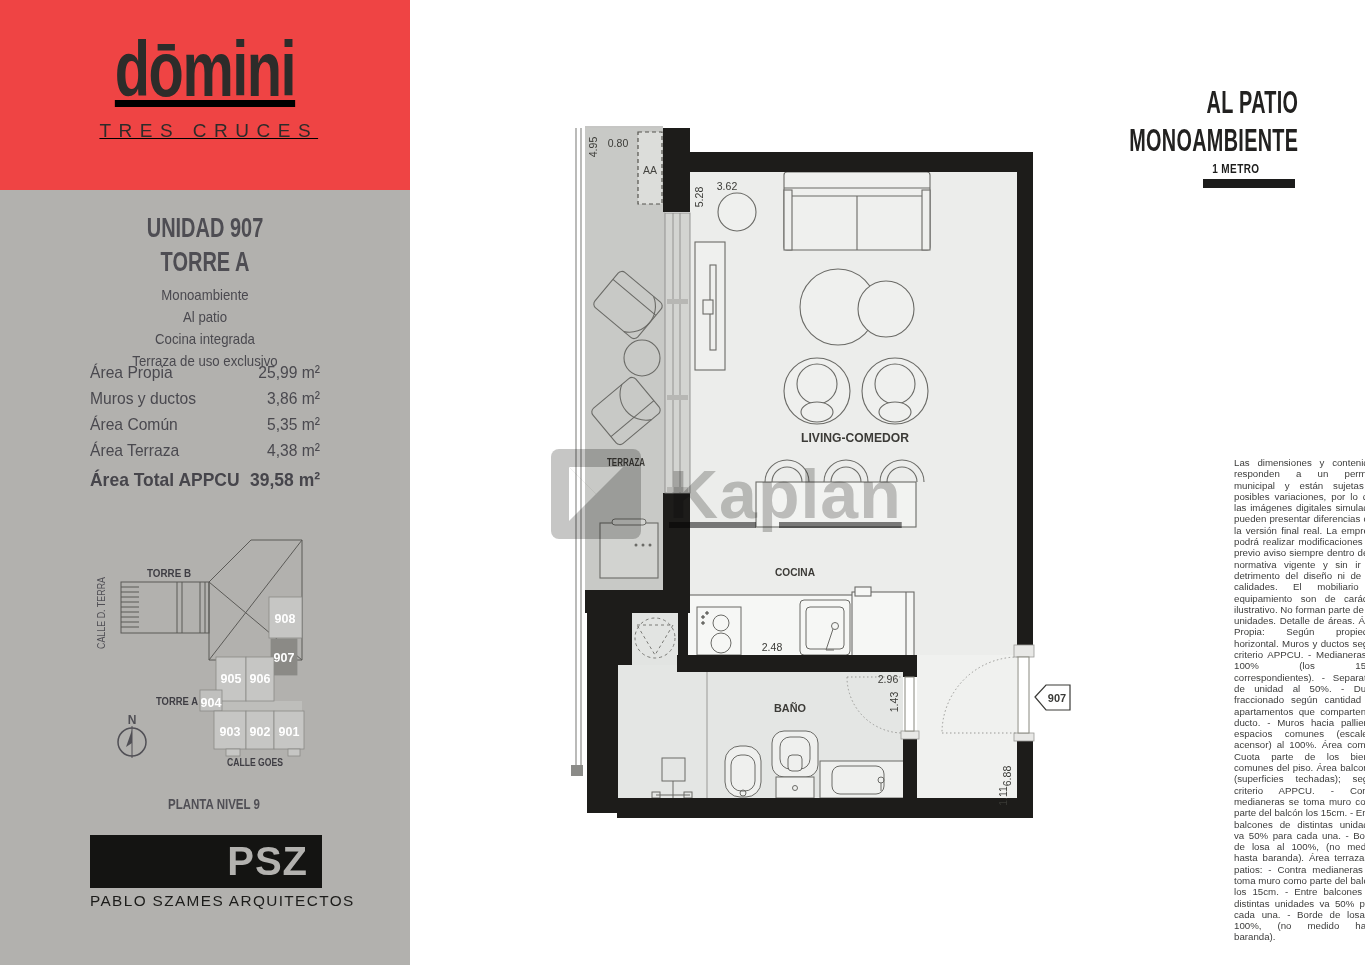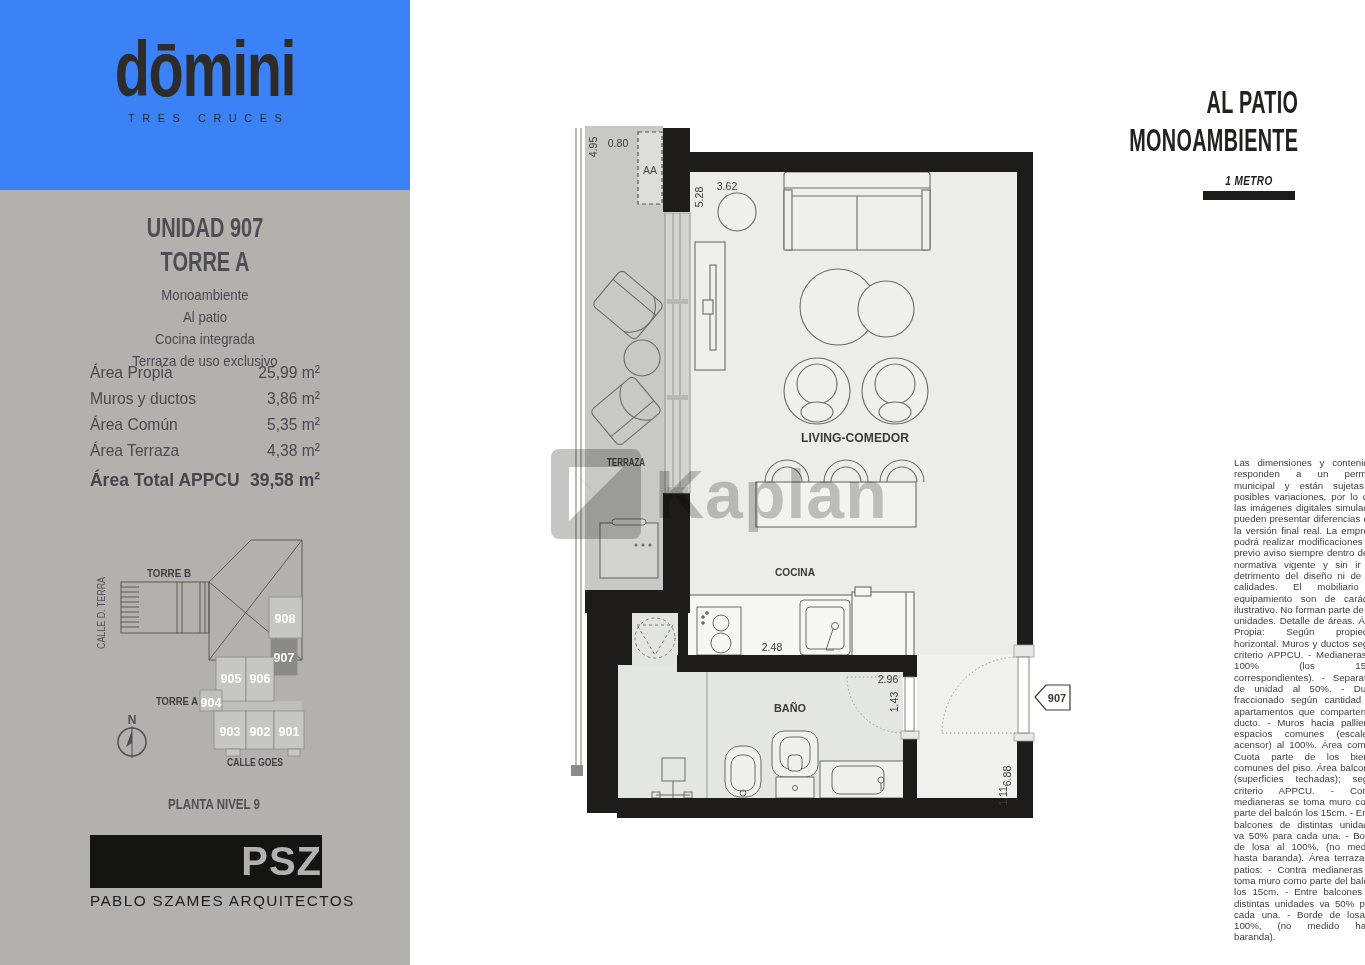--- a/index.html
+++ b/index.html
@@ -1,43 +1,43 @@
 <!DOCTYPE html>
 <html><head>
 <meta charset="utf-8">
 <style>
   * { margin:0; padding:0; box-sizing:border-box; }
   html,body { width:1365px; height:965px; background:#ffffff; font-family:"Liberation Sans", sans-serif; overflow:hidden; }
   .abs { position:absolute; }
 
   
   #sidebar { left:0; top:0; width:410px; height:965px; background:#b2b1ae; }
-  #logo-block { left:0; top:0; width:410px; height:190px; background:#3b82f6; text-align:center; }
+  #logo-block { left:0; top:0; width:410px; height:190px; background:#ef4444; text-align:center;text-decoration:underline; }
   .brand { margin-top:30px; font-size:78px; font-weight:bold; color:#2d2c2a; letter-spacing:-2px; transform:scaleX(0.74); transform-origin:center; line-height:1.0; }
-  .brand-sub { font-size:11px; letter-spacing:7.5px; color:#2d2c2a; margin-top:4px; text-indent:7.5px; }
+  .brand-sub { font-size:19px; letter-spacing:7.5px; color:#2d2c2a; margin-top:12px; text-indent:7.5px; }
   .unit-title { width:410px; text-align:center; font-size:27px; font-weight:bold; color:#4e4d53; transform:scaleX(0.74); transform-origin:center; }
   .feature { width:410px; text-align:center; font-size:15px; color:#4a494f; transform:scaleX(0.88); transform-origin:center; }
   #areas { left:90px; top:363px; width:230px; color:#4a494f; }
   .area-row { display:flex; justify-content:space-between; font-size:17px; height:26px; transform:scaleX(0.92); transform-origin:left; width:250px; }
   .area-row .val { text-align:right; }
   .area-total { display:flex; justify-content:space-between; font-size:19px; font-weight:bold; margin-top:2px; transform:scaleX(0.92); transform-origin:left; width:250px; color:#46454b; }
   #psz-block { left:90px; top:835px; width:232px; }
-  #psz-box { background:#141412; height:53px; text-align:right; line-height:53px; font-size:40px; font-weight:bold; color:#b3b2af; letter-spacing:1px; }
+  #psz-box { background:#141412; height:53px; text-align:right; line-height:53px; padding-right:14px; font-size:40px; font-weight:bold; color:#b3b2af; letter-spacing:1px; }
   #psz-name { margin-top:4px; font-size:15.5px; color:#1c1c1a; letter-spacing:1.4px; white-space:nowrap; transform:scaleX(0.99); transform-origin:left; }
 
   
   #title-block { right:67px; top:84px; text-align:right; color:#222120; }
   #title-block .t-line { font-size:31px; font-weight:bold; letter-spacing:0.5px; line-height:38px; transform:scaleX(0.64); transform-origin:right center; white-space:nowrap; }
-  #scale-block { right:70px; top:174px; width:92px; text-align:center;font-style:italic; }
+  #scale-block { right:70px; top:162px; width:92px; text-align:left; }
   #scale-label { font-size:12.5px; font-weight:bold; color:#1d1d1c; letter-spacing:0.5px; transform:scaleX(0.8); transform-origin:center; }
   #scale-bar { width:92px; height:9px; background:#1c1c1b; margin-top:3px; }
   #legal { left:1234px; top:457px; width:145px; font-size:9.7px; line-height:1.165; color:#3d3d3c; text-align:justify; }
 
   
-  #watermark { left:551px; top:449px; display:flex; align-items:center; gap:14px; opacity:0.5; mix-blend-mode:multiply; }
+  #watermark { left:551px; top:449px; display:flex; align-items:center; gap:28px; opacity:0.5; mix-blend-mode:multiply;text-decoration:underline; }
   #watermark .wm-text { font-size:68px; font-weight:bold; color:#8d8d8b; letter-spacing:1px; }
 
   svg text { font-family:"Liberation Sans", sans-serif; }
 </style>
 </head>
 <body>
 
 <div id="sidebar" class="abs">
   <div id="logo-block" class="abs">
     <div class="brand">dōmini</div>

